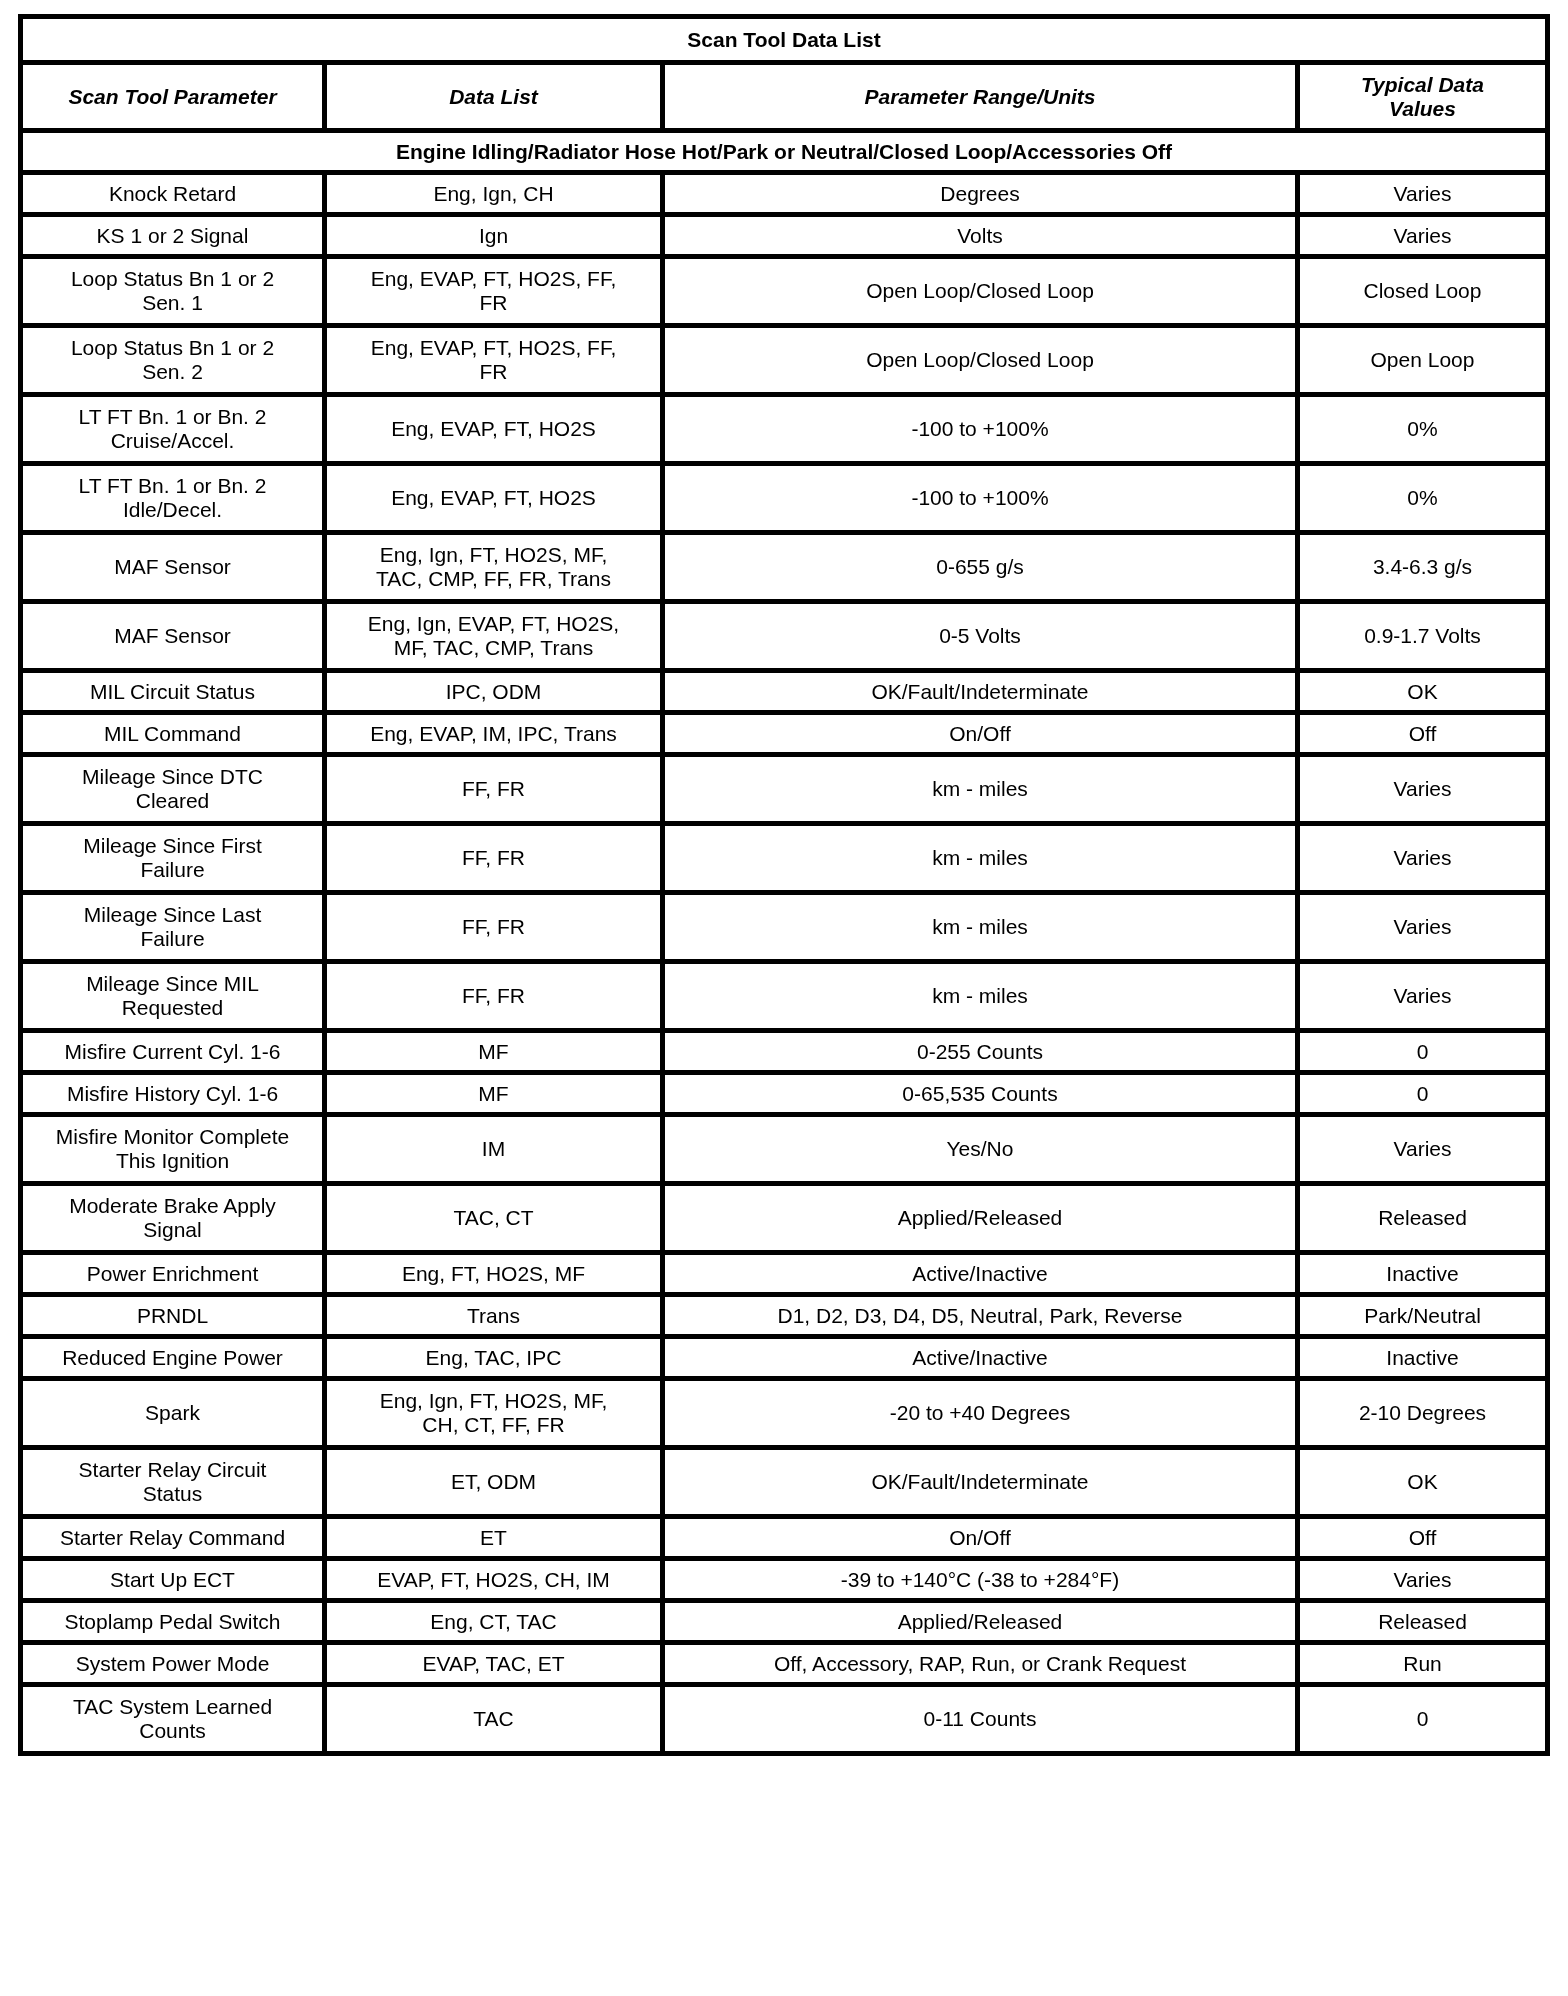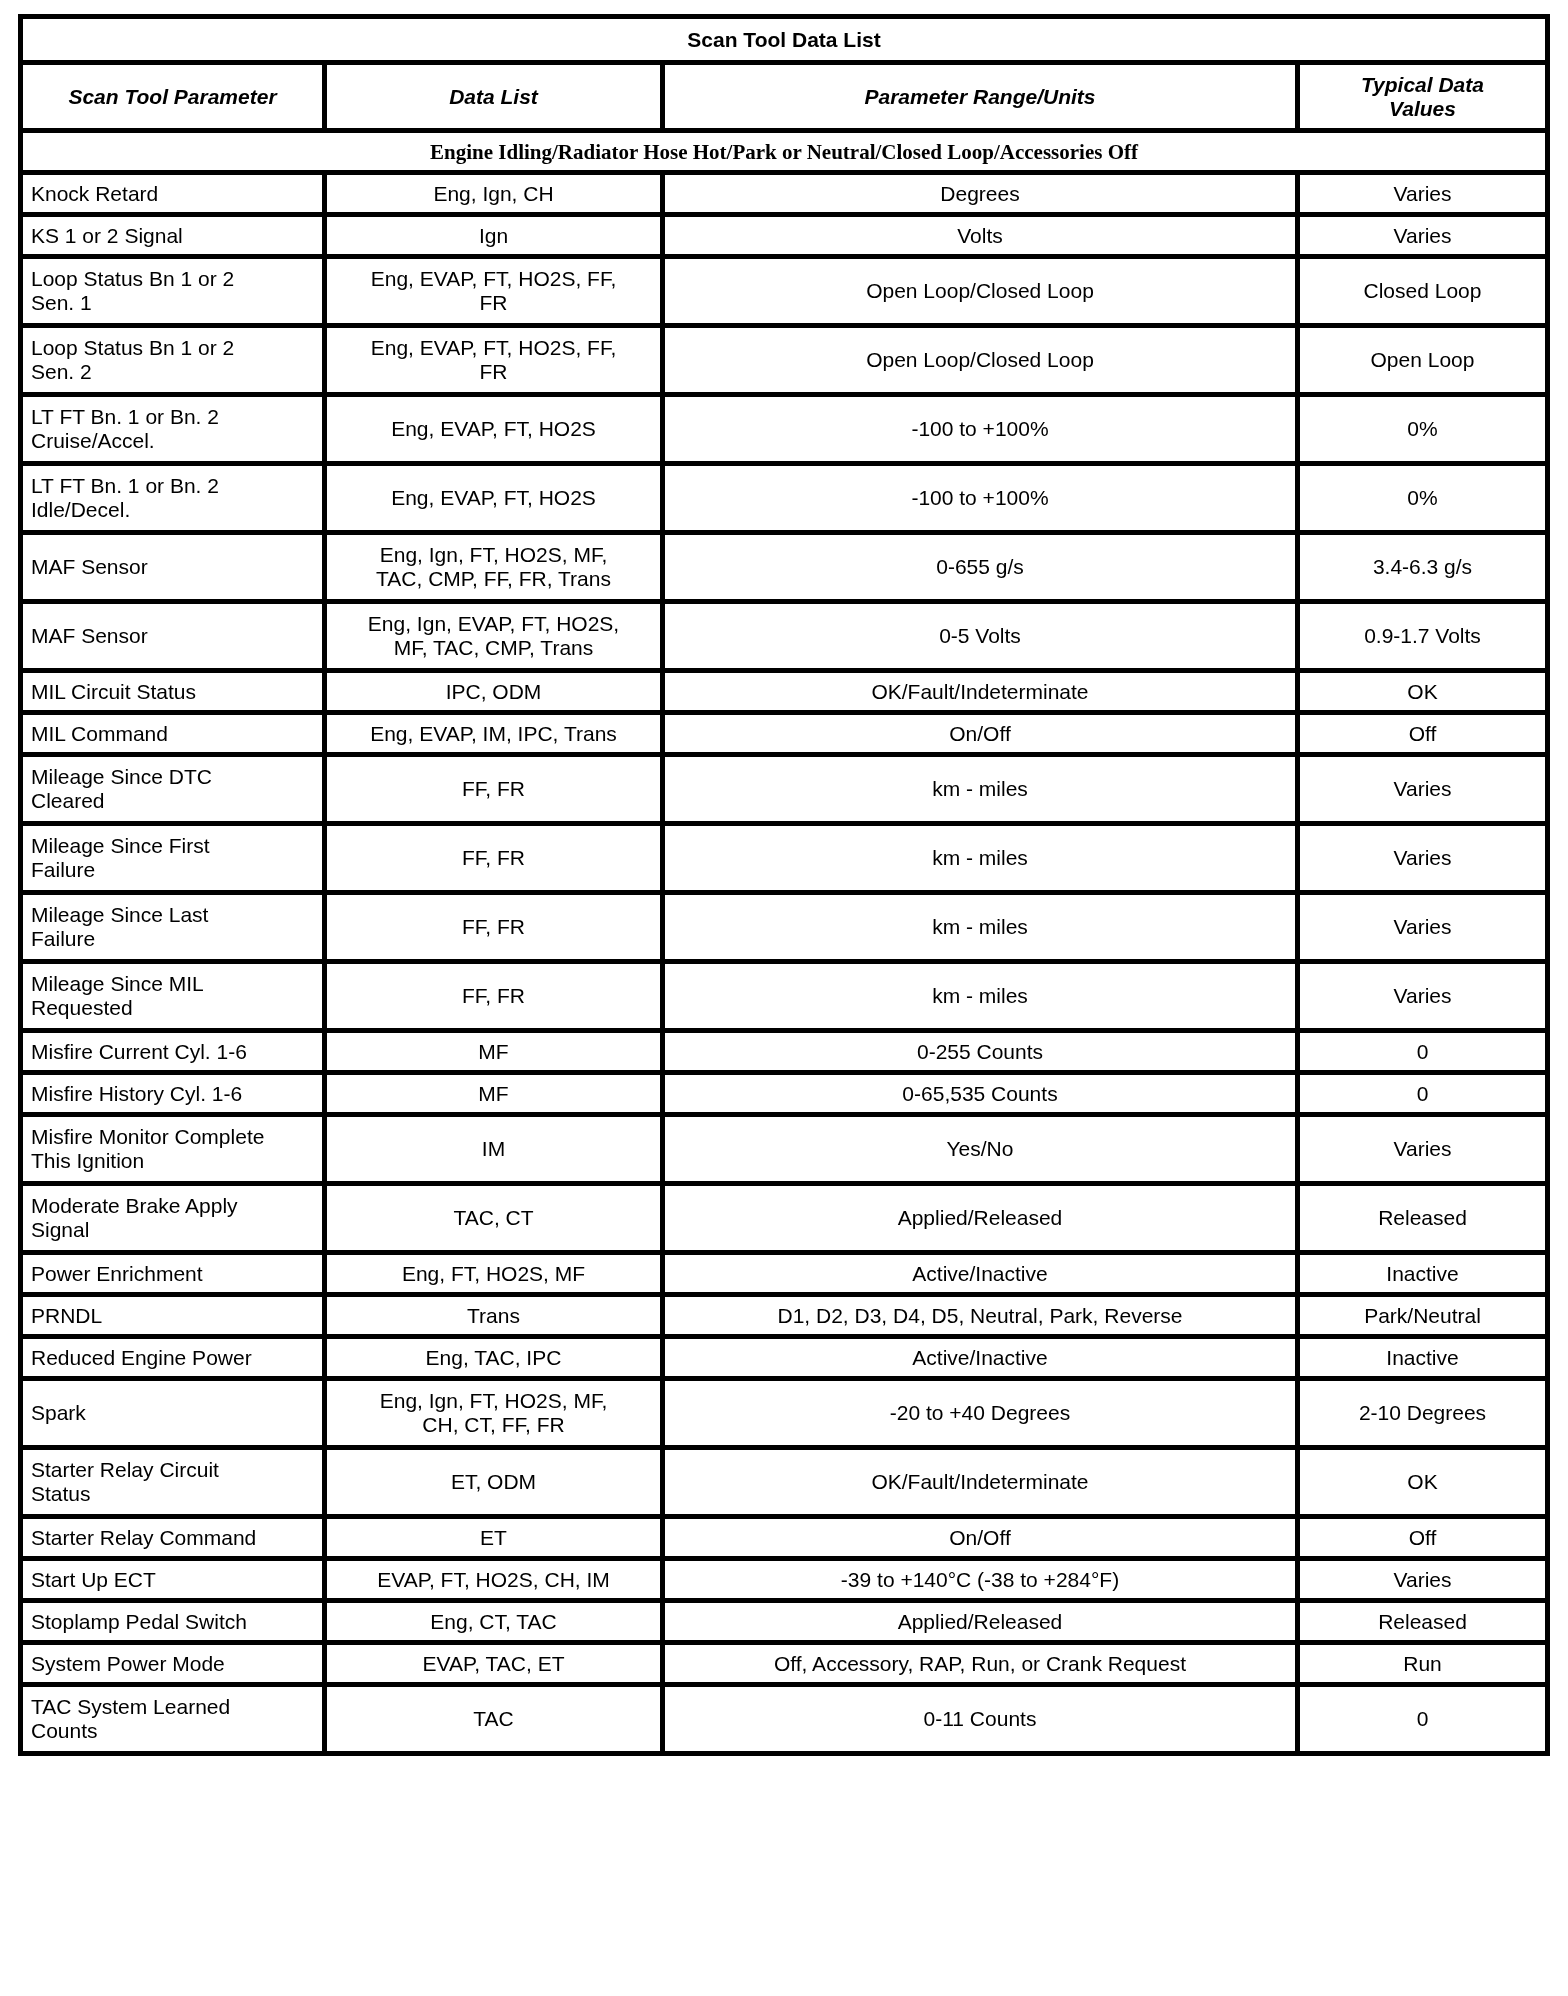--- a/index.html
+++ b/index.html
@@ -45,25 +45,24 @@
   td.colhead {
     font-weight: bold;
     text-align: center;
     vertical-align: bottom;
     padding-bottom: 12px;
   }
   tr.section-row { height: 42px; }
   td.section-cell {
     font-weight: bold;
     text-align: center;
-    font-family: Liberation Serif, serif;
   }
   tr.row-single { height: 42px; }
   tr.row-tall { height: 69px; }
-  td.cell-param { text-align: left; }
+  td.cell-param { text-align: center; }
   td.cell-center { text-align: center; }
 </style>
 </head>
 <body>
 
 <table class="scan-table">
   <colgroup>
     <col style="width:304px">
     <col style="width:338px">
     <col style="width:635px">

